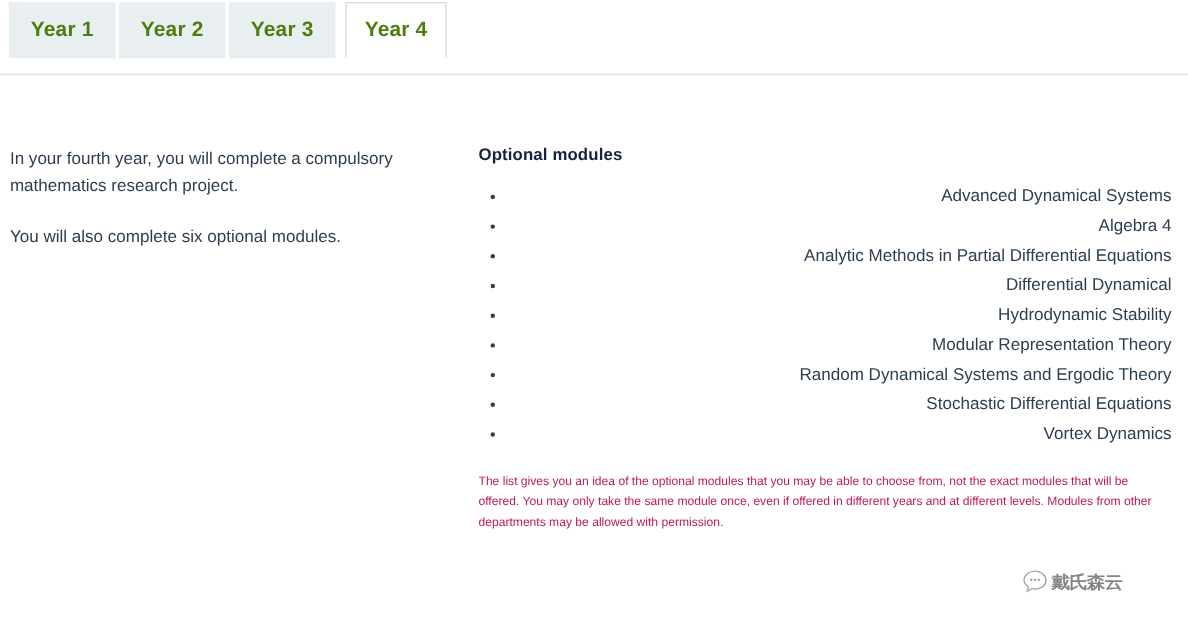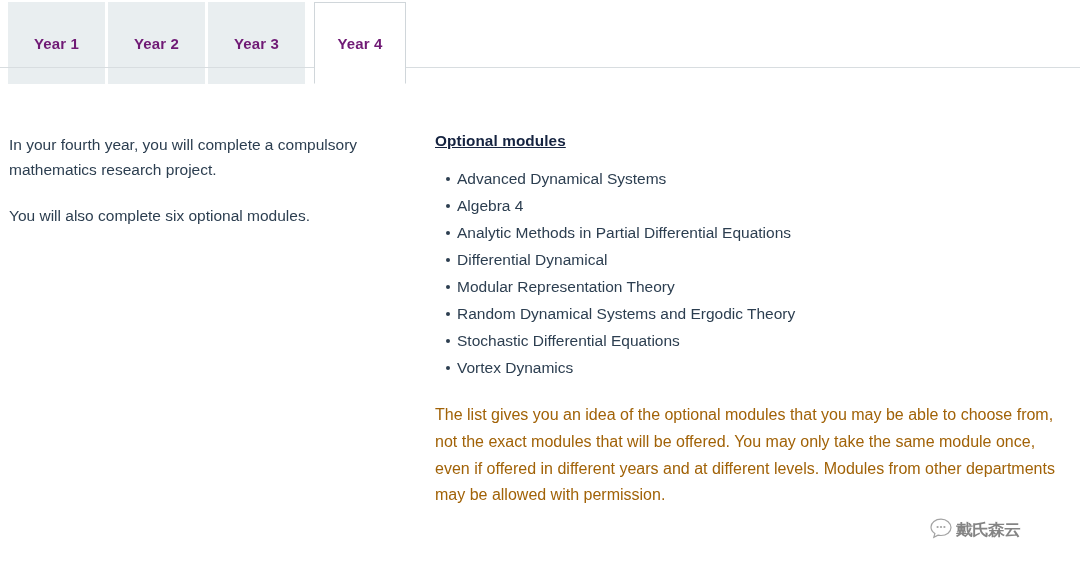--- a/index.html
+++ b/index.html
@@ -28,29 +28,29 @@
     position: absolute;
     left: 0;
     top: 67px;
     width: 1080px;
     height: 1px;
     background: #d8dde0;
   }
   .tab {
     position: absolute;
     top: 2px;
-    height: 82px;
+    height: 51px;
     box-sizing: border-box;
     display: flex;
     align-items: center;
     justify-content: center;
-    font-size: 15px;
+    font-size: 19px;
     font-weight: bold;
     letter-spacing: 0.15px;
-    color: #701a75;
+    color: #4d7c0f;
     user-select: none;
   }
   .tab.inactive {
     background: #e9eef0;
     border: none;
   }
   .tab.active {
     background: #ffffff;
     border: 1px solid #d0d6da;
     border-bottom: 1px solid #ffffff;
@@ -90,50 +90,50 @@
     color: #2c3e50;
   }
   p.body-text:last-child { margin-bottom: 0; }
 
   .heading {
     margin: 0 0 16px 0;
     font-size: 15.3px;
     font-weight: bold;
     color: #152340;
     letter-spacing: 0.1px;
-    text-decoration: underline;
   }
 
   ul.module-list {
     margin: 0 0 20px 0;
     padding: 0 0 0 22px;
     list-style: none;
+    text-align: right;
   }
   ul.module-list li {
     position: relative;
     font-size: 15.5px;
     line-height: 1.74;
     color: #2c3e50;
   }
   ul.module-list li::before {
     content: "";
     position: absolute;
     left: -11px;
     top: 11px;
     width: 4px;
     height: 4px;
     border-radius: 50%;
     background: #2c3e50;
   }
 
   p.note-text {
     margin: 13px 0 0 0;
-    font-size: 16px;
+    font-size: 11px;
     line-height: 1.68;
-    color: #a16207;
+    color: #be185d;
   }
 
   
   .watermark {
     position: absolute;
     left: 928px;
     top: 508px;
     width: 150px;
     height: 42px;
     display: flex;
@@ -185,20 +185,21 @@
   </div>
 
   <div class="col-right">
     <div class="heading">Optional modules</div>
 
     <ul class="module-list">
       <li>Advanced Dynamical Systems</li>
       <li>Algebra 4</li>
       <li>Analytic Methods in Partial Differential Equations</li>
       <li>Differential Dynamical</li>
+      <li>Hydrodynamic Stability</li>
       <li>Modular Representation Theory</li>
       <li>Random Dynamical Systems and Ergodic Theory</li>
       <li>Stochastic Differential Equations</li>
       <li>Vortex Dynamics</li>
     </ul>
 
     <p class="note-text">The list gives you an idea of the optional modules that you may be able to choose from, not the exact modules that will be offered. You may only take the same module once, even if offered in different years and at different levels. Modules from other departments may be allowed with permission.</p>
   </div>
 </div>
 

